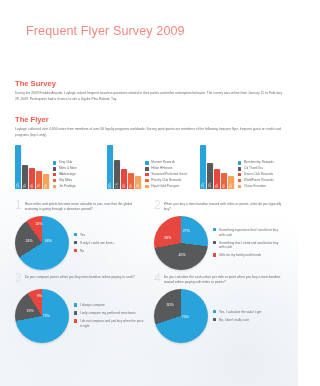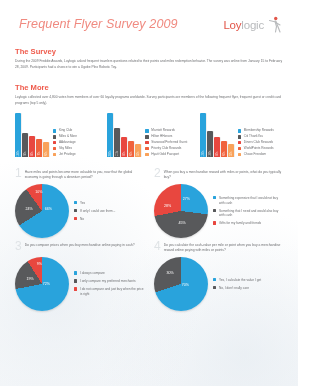--- a/index.html
+++ b/index.html
@@ -16,33 +16,33 @@
       radial-gradient(circle at 18% 78%, rgba(225,232,238,.55) 0%, rgba(255,255,255,0) 38%),
       radial-gradient(circle at 82% 92%, rgba(222,230,237,.5) 0%, rgba(255,255,255,0) 34%),
       linear-gradient(180deg,#ffffff 0%,#ffffff 62%,#f6f8fa 100%);
     box-sizing:border-box;
   }
   .pad{padding:0 15px;}
 
   
   .header{display:flex;align-items:flex-start;justify-content:space-between;padding-top:14px;}
   .doc-title{
-    font-size:12.6px;font-weight:400;color:#f08a80;letter-spacing:.1px;margin:4px;line-height:1.1;font-style:italic;
+    font-size:12.6px;font-weight:400;color:#f08a80;letter-spacing:.1px;margin:11px;line-height:1.1;
   }
   .logo{display:flex;align-items:center;gap:0px;margin-top:1px;}
   .logo-loy{font-size:11.5px;color:#e2564a;letter-spacing:-.2px;}
   .logo-logic{font-size:11.5px;color:#b9bbbd;letter-spacing:-.2px;}
   .logo-mark{width:20px;height:20px;margin-left:-1px;}
 
   
   .sec-title{
     font-size:7.6px;font-weight:700;color:#ef5b4c;margin:0 0 3px 0;letter-spacing:0;
   }
   .sec-body{font-size:3.3px;line-height:1.75;color:#6d6e71;margin:0;max-width:278px;}
-  .survey-block{margin-top:11px;}
+  .survey-block{margin-top:29px;}
   .panel-block{margin-top:13px;}
   .results-block{margin-top:12px;}
 
   
   .programs{display:flex;justify-content:space-between;margin-top:6px;}
   .prog-group{display:flex;align-items:flex-end;gap:4px;width:31%;}
   .bars{display:flex;align-items:flex-end;gap:1px;height:44px;}
   .bar{position:relative;width:6px;border-radius:1px 1px 0 0;box-shadow:1px 0 0 rgba(0,0,0,.06);}
   .bar .bv{
     position:absolute;bottom:2px;left:50%;transform:translateX(-50%) rotate(-90deg);
@@ -76,40 +76,29 @@
   .pl-txt{font-size:3.2px;line-height:1.45;color:#6d6e71;max-width:68px;}
 </style>
 </head>
 <body>
 
 <div class="page">
 
   <div class="pad header">
     <h1 class="doc-title">Frequent Flyer Survey 2009</h1>
 
-    <div class="logo">
-      <span class="logo-loy">Loy</span>
-        <span class="logo-logic">logic</span>
-      <svg class="logo-mark" viewBox="0 0 40 40">
-        <circle cx="25.5" cy="7" r="3.4" fill="#e2564a"></circle>
-        <path d="M24 12 L27 23 L25 34" stroke="#b9bbbd" stroke-width="2.3" fill="none" stroke-linecap="round"></path>
-        <path d="M25.5 12 L34 34" stroke="#b9bbbd" stroke-width="2.3" fill="none" stroke-linecap="round"></path>
-        <path d="M25.5 14 L13 11" stroke="#b9bbbd" stroke-width="2.2" fill="none" stroke-linecap="round"></path>
-        <path d="M25.5 15 L34 20" stroke="#b9bbbd" stroke-width="2.2" fill="none" stroke-linecap="round"></path>
-      </svg>
-    </div>
   </div>
 
   <div class="pad survey-block">
     <h2 class="sec-title">The Survey</h2>
     <p class="sec-body">During the 2009 Freddie Awards, Loylogic asked frequent travelers questions related to their points and miles redemption behavior. The survey was online from January 15 to February 28, 2009. Participants had a chance to win a Ugobe Pleo Robotic Toy.</p>
   </div>
 
   <div class="pad panel-block">
-    <h2 class="sec-title">The More</h2>
+    <h2 class="sec-title">The Flyer</h2>
     <p class="sec-body">Loylogic collected over 4,800 votes from members of over 60 loyalty programs worldwide. Survey participants are members of the following frequent flyer, frequent guest or credit card programs (top 5 only).</p>
 
     <div class="programs">
 
       <div class="prog-group">
         <div class="bars">
           <div class="bar" style="height:44px;background:#29a3dc">
               <span class="bv">18%</span>
             </div>
           <div class="bar" style="height:24px;background:#58595b">

